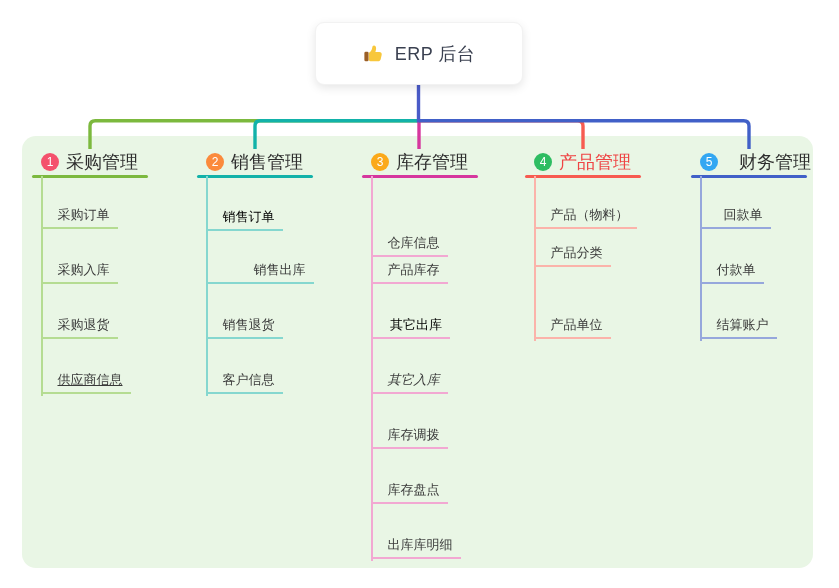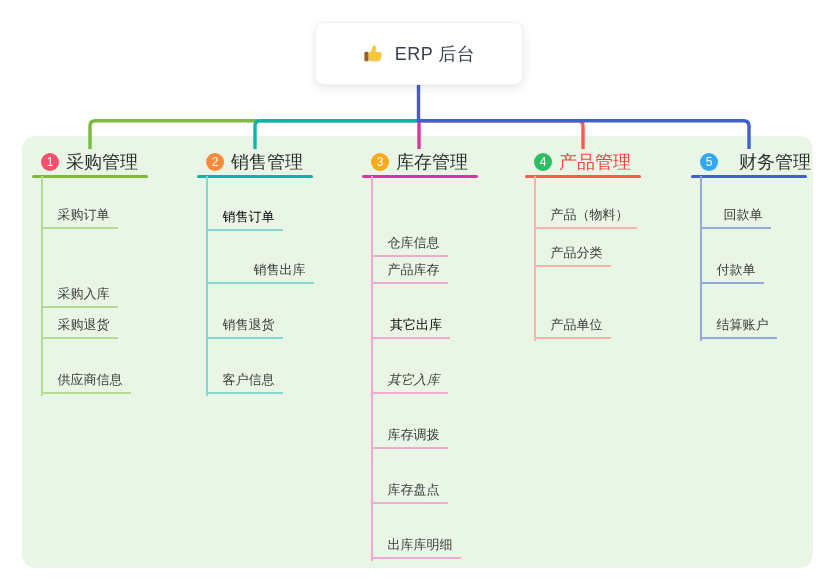--- a/index.html
+++ b/index.html
@@ -53,23 +53,23 @@
   </svg>
 
 <div id="branches">
     <div class="branch-label-row" style="left: 41px; top: 151px;">
       <span class="badge" style="background: rgb(244, 81, 108);">1</span>
       <span class="branch-label" style="color: rgb(46, 46, 46);">采购管理</span>
     </div>
     <div class="branch-underline" style="left: 32px; top: 174.5px; width: 116px; background: rgb(124, 185, 62);"></div>
     <div class="vline" style="left: 40.5px; top: 176px; height: 220px; background: rgb(181, 220, 146);"></div>
     <div class="child" style="left: 40.5px; top: 206px; border-bottom-color: rgb(181, 220, 146); color: rgb(58, 58, 58);">采购订单</div>
-    <div class="child" style="left: 40.5px; top: 261px; border-bottom-color: rgb(181, 220, 146); color: rgb(58, 58, 58); margin-top: 24px;">采购入库</div>
+    <div class="child" style="left: 40.5px; top: 261px; border-bottom-color: rgb(181, 220, 146); color: rgb(58, 58, 58);">采购入库</div>
     <div class="child" style="left: 40.5px; top: 316px; border-bottom-color: rgb(181, 220, 146); color: rgb(58, 58, 58);">采购退货</div>
-    <div class="child" style="left: 40.5px; top: 371px; border-bottom-color: rgb(181, 220, 146); color: rgb(58, 58, 58);">供应商信息</div>
+    <div class="child" style="left: 40.5px; top: 371px; border-bottom-color: rgb(181, 220, 146); color: rgb(58, 58, 58); text-decoration: underline;">供应商信息</div>
     <div class="branch-label-row" style="left: 206px; top: 151px;">
       <span class="badge" style="background: rgb(251, 138, 60);">2</span>
       <span class="branch-label" style="color: rgb(46, 46, 46);">销售管理</span>
     </div>
     <div class="branch-underline" style="left: 197px; top: 174.5px; width: 116px; background: rgb(18, 178, 169);"></div>
     <div class="vline" style="left: 205.5px; top: 176px; height: 220px; background: rgb(133, 215, 207);"></div>
     <div class="child" style="left: 205.5px; top: 208px; border-bottom-color: rgb(133, 215, 207); color: #000000;">销售订单</div>
     <div class="child" style="left: 205.5px; top: 261px; border-bottom-color: rgb(133, 215, 207); color: rgb(58, 58, 58); padding-left: 48px;">销售出库</div>
     <div class="child" style="left: 205.5px; top: 316px; border-bottom-color: rgb(133, 215, 207); color: rgb(58, 58, 58);">销售退货</div>
     <div class="child" style="left: 205.5px; top: 371px; border-bottom-color: rgb(133, 215, 207); color: rgb(58, 58, 58);">客户信息</div>

